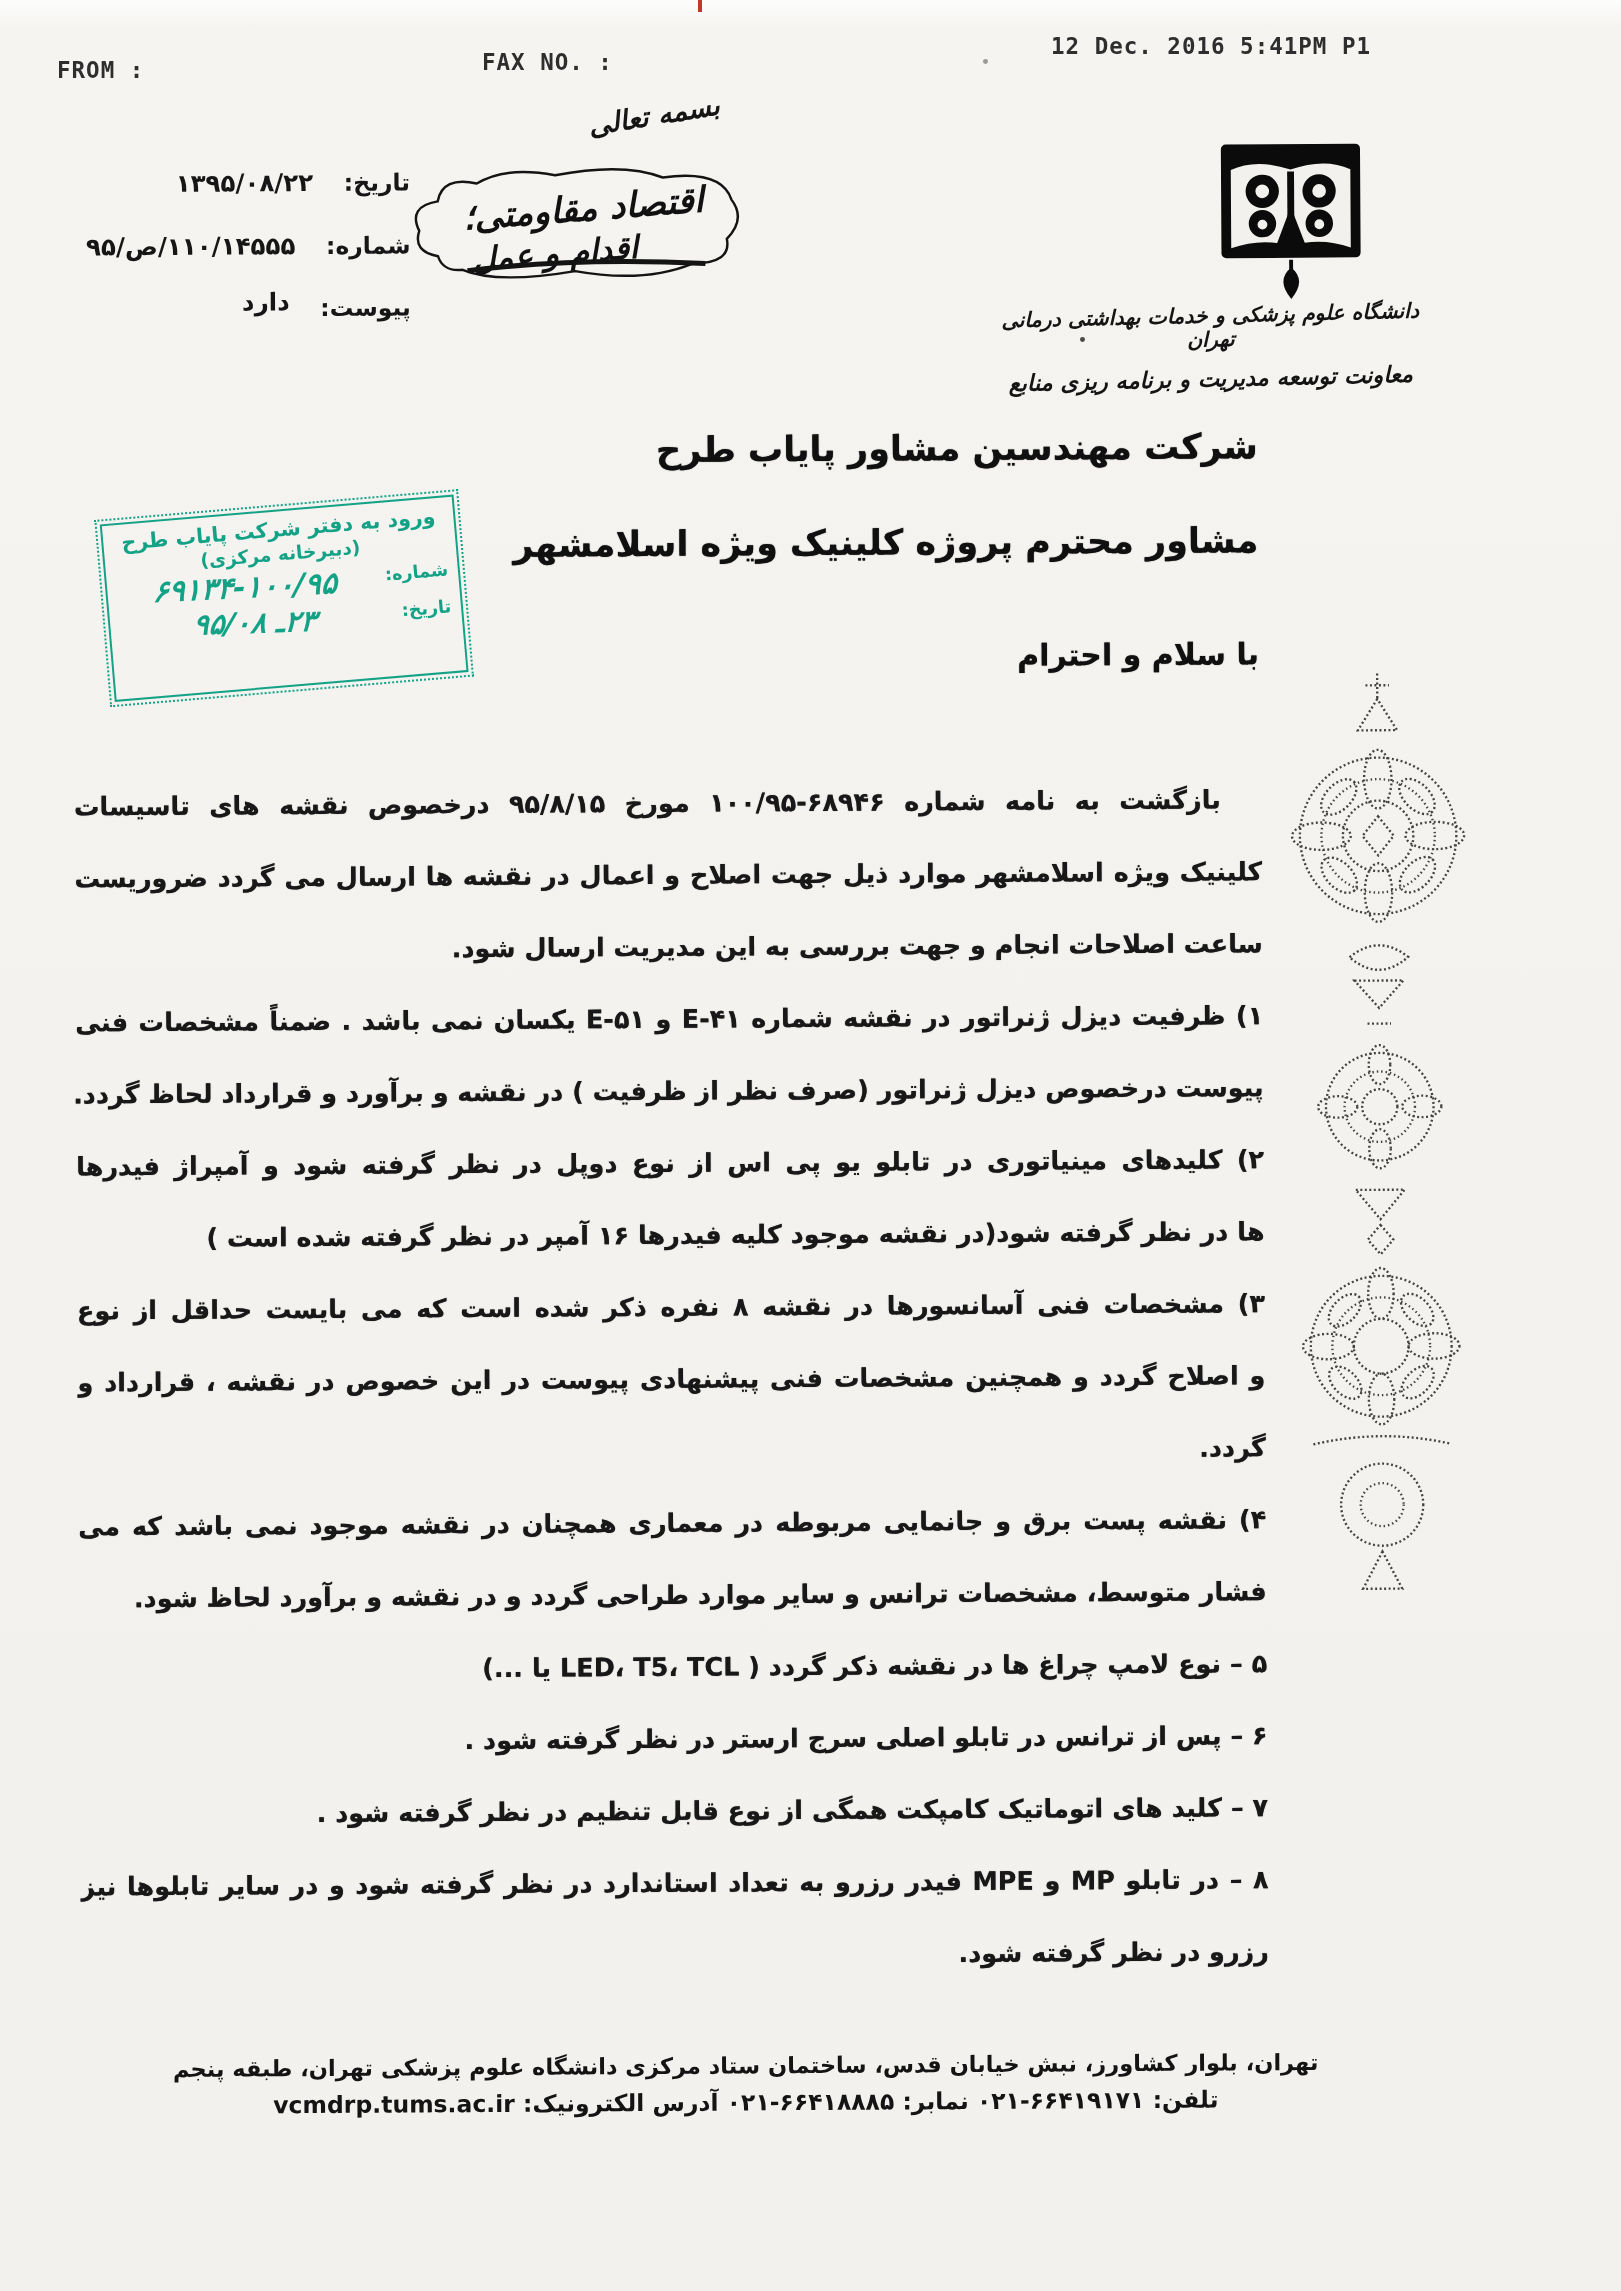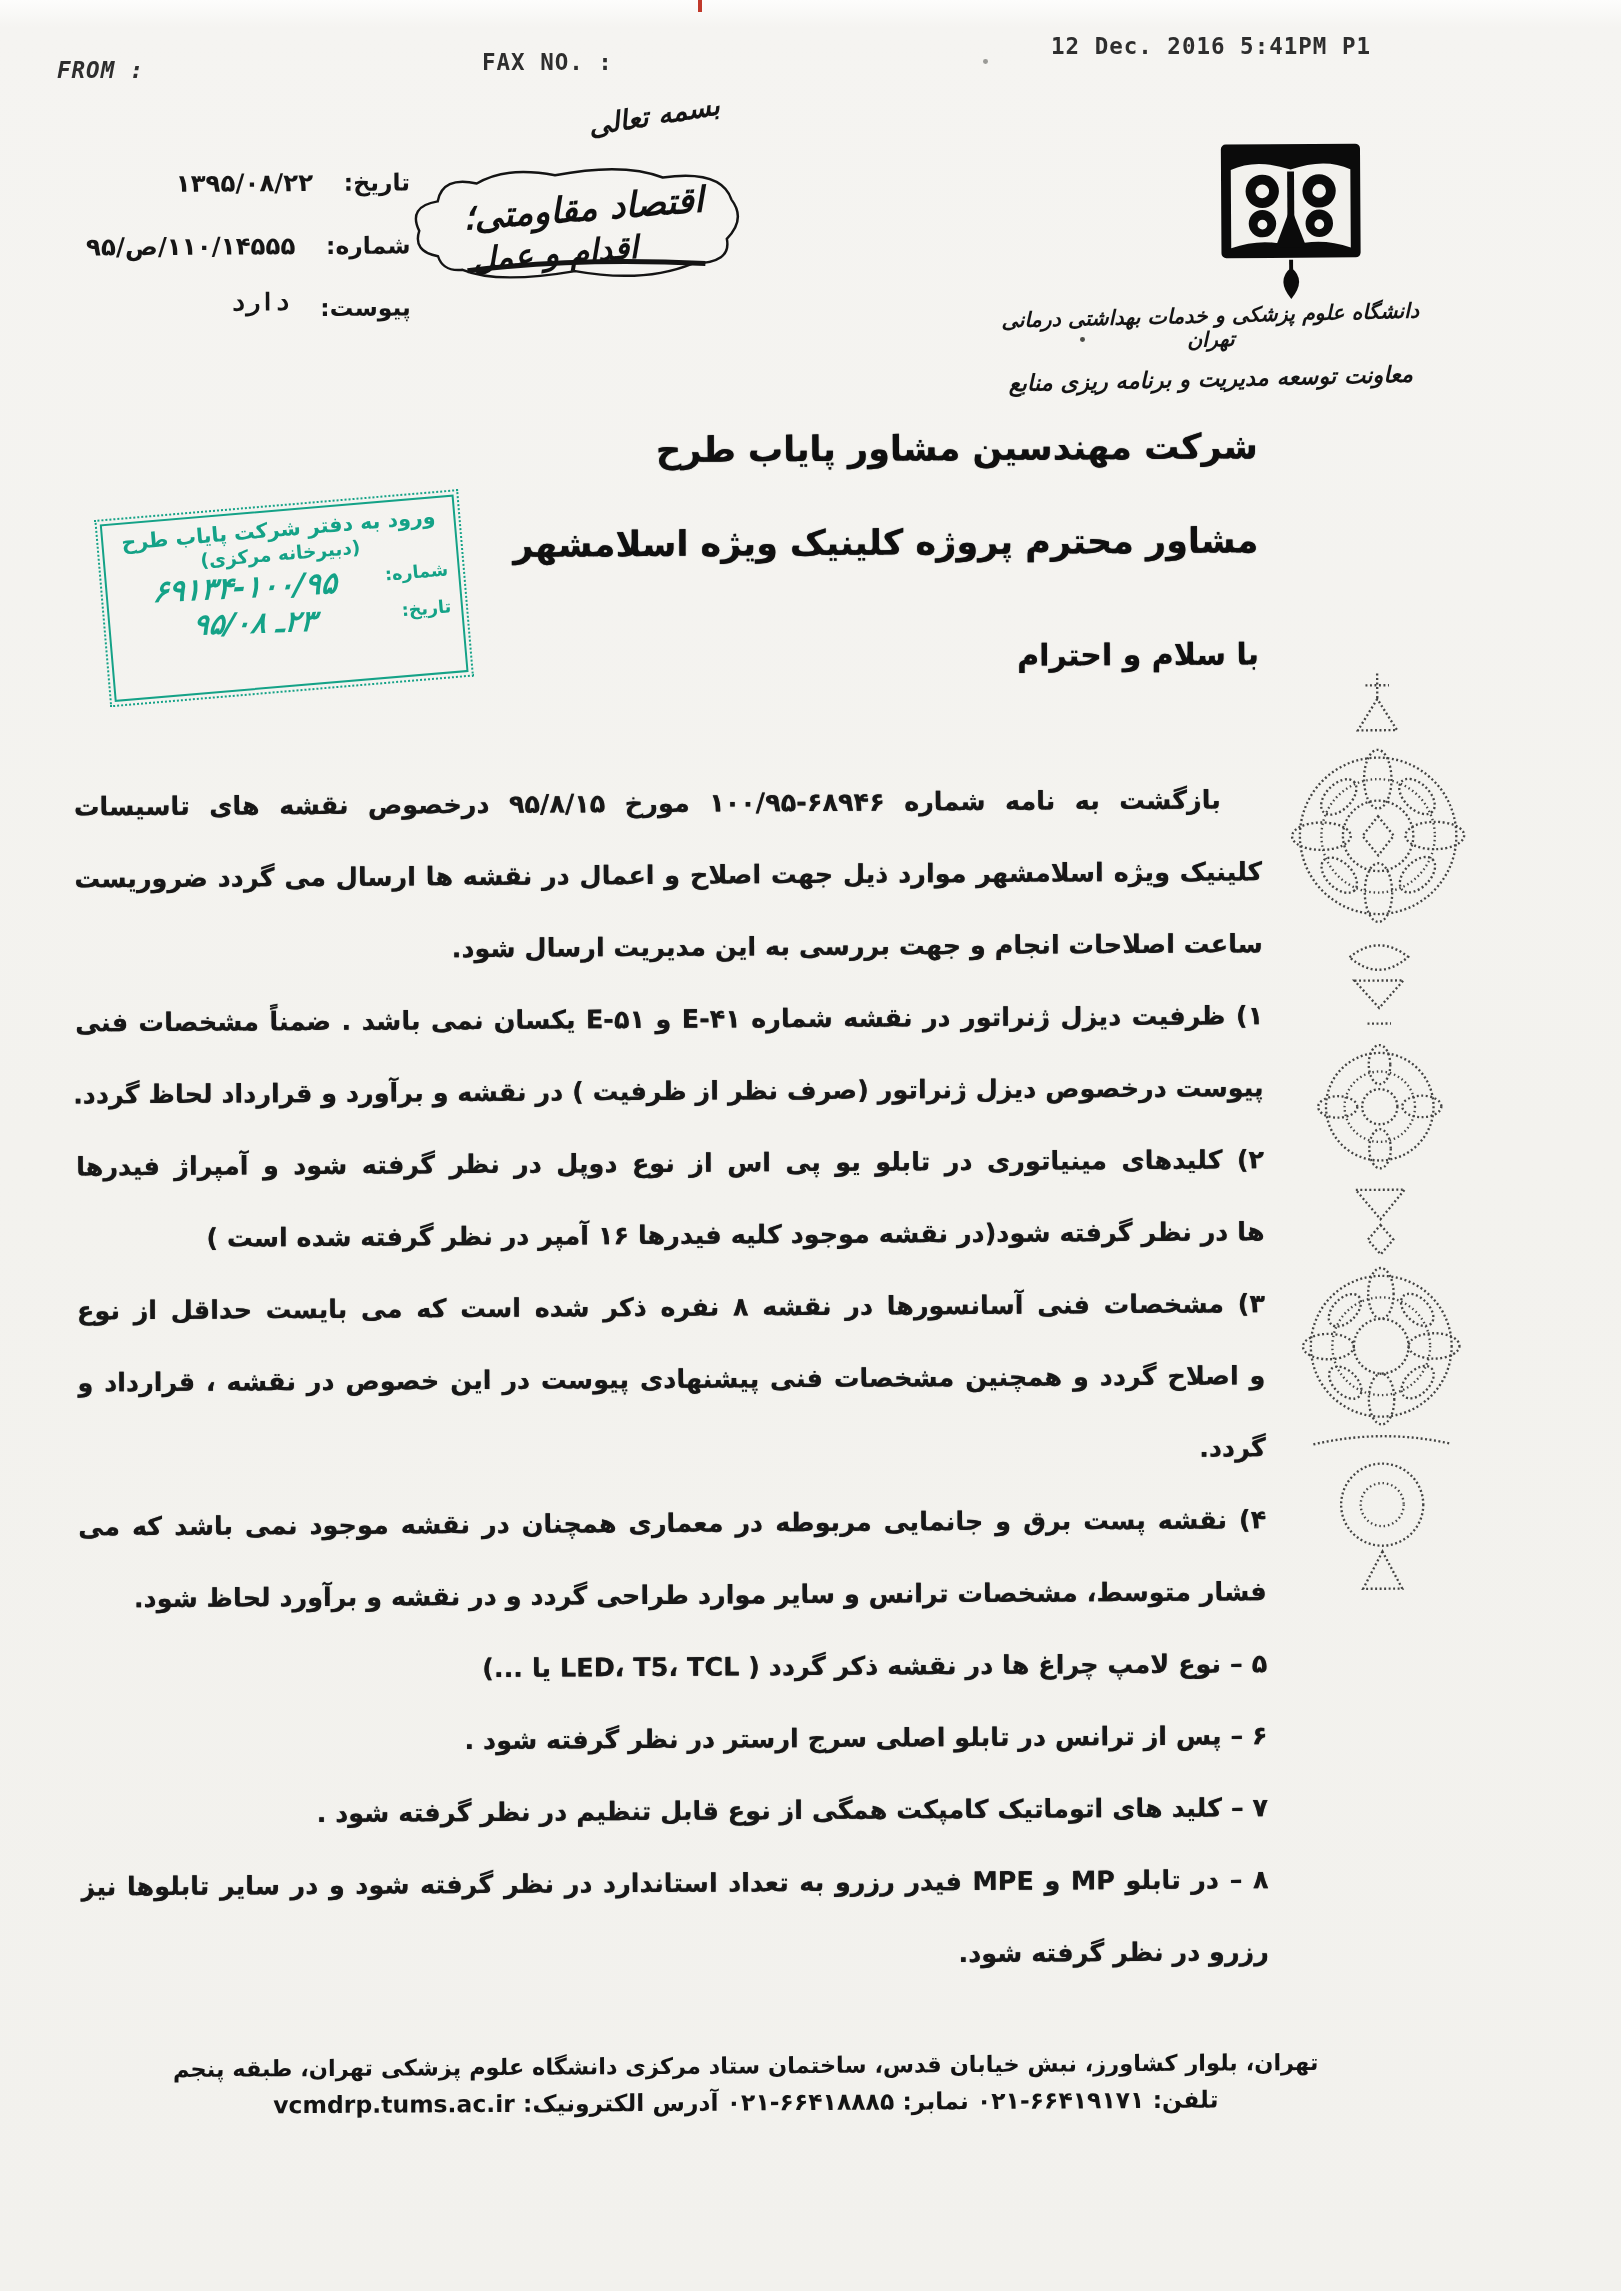--- a/index.html
+++ b/index.html
@@ -11,21 +11,21 @@
     overflow:hidden;
     font-family:"DejaVu Sans",sans-serif;
     color:#1a1a1a;
   }
   
   .fax-header span{
     position:absolute;
     font-family:"DejaVu Sans Mono",monospace;
     font-size:22.5px;letter-spacing:1px;color:#2e2e2e;font-weight:bold;
   }
-  .fax-from{left:57px;top:57px;font-style:italic;}
+  .fax-from{left:57px;top:57px;}
   .fax-no{left:482px;top:49px;text-align:right;}
   .fax-time{left:1051px;top:33px;}
   .scan-tick{position:absolute;left:698px;top:0;width:3.9px;height:11.8px;background:#c0392b;}
   .scan-dot{position:absolute;width:4.9px;height:4.9px;border-radius:50%;background:#9a9a96;}
   
   .letter{position:absolute;left:0;top:0;width:100%;height:100%;transform:rotate(-0.35deg);}
   .bismillah{
     position:absolute;left:567px;top:98px;width:186px;text-align:center;
     font-family:"DejaVu Serif",serif;font-style:italic;font-weight:bold;
     font-size:27.4px;color:#151515;transform:rotate(-9deg);
@@ -39,21 +39,21 @@
   }
   .org1{font-size:20.6px;transform:rotate(-1deg);}
   .org2{font-size:22.5px;margin-top:13.7px;transform:rotate(-1deg);}
   .meta{position:absolute;left:78px;top:165px;width:338px;direction:rtl;}
   .meta-row{position:absolute;right:0;white-space:nowrap;direction:rtl;text-align:right;}
   .meta-row.r1{top:0;}
   .meta-row.r2{top:63px;}
   .meta-row.r3{top:125px;}
   .meta-label{font-weight:bold;font-size:23.5px;color:#161616;}
   .meta-value{font-weight:bold;font-size:24.5px;color:#161616;margin-right:25.5px;display:inline-block;}
-  .meta-row.r3 .meta-value{transform:translateY(-5.9px);font-family:Liberation Mono, monospace;}
+  .meta-row.r3 .meta-value{transform:translateY(-5.9px);}
   
   .recipient-1,.recipient-2,.salutation{
     position:absolute;right:359px;left:78px;direction:rtl;text-align:right;
     font-weight:bold;color:#101010;
     text-shadow:0 0 1px rgba(10,10,10,.8);
   }
   .recipient-1{top:429px;font-size:35px;}
   .recipient-2{top:523px;font-size:35px;}
   .salutation{top:639px;font-size:30px;}
   

